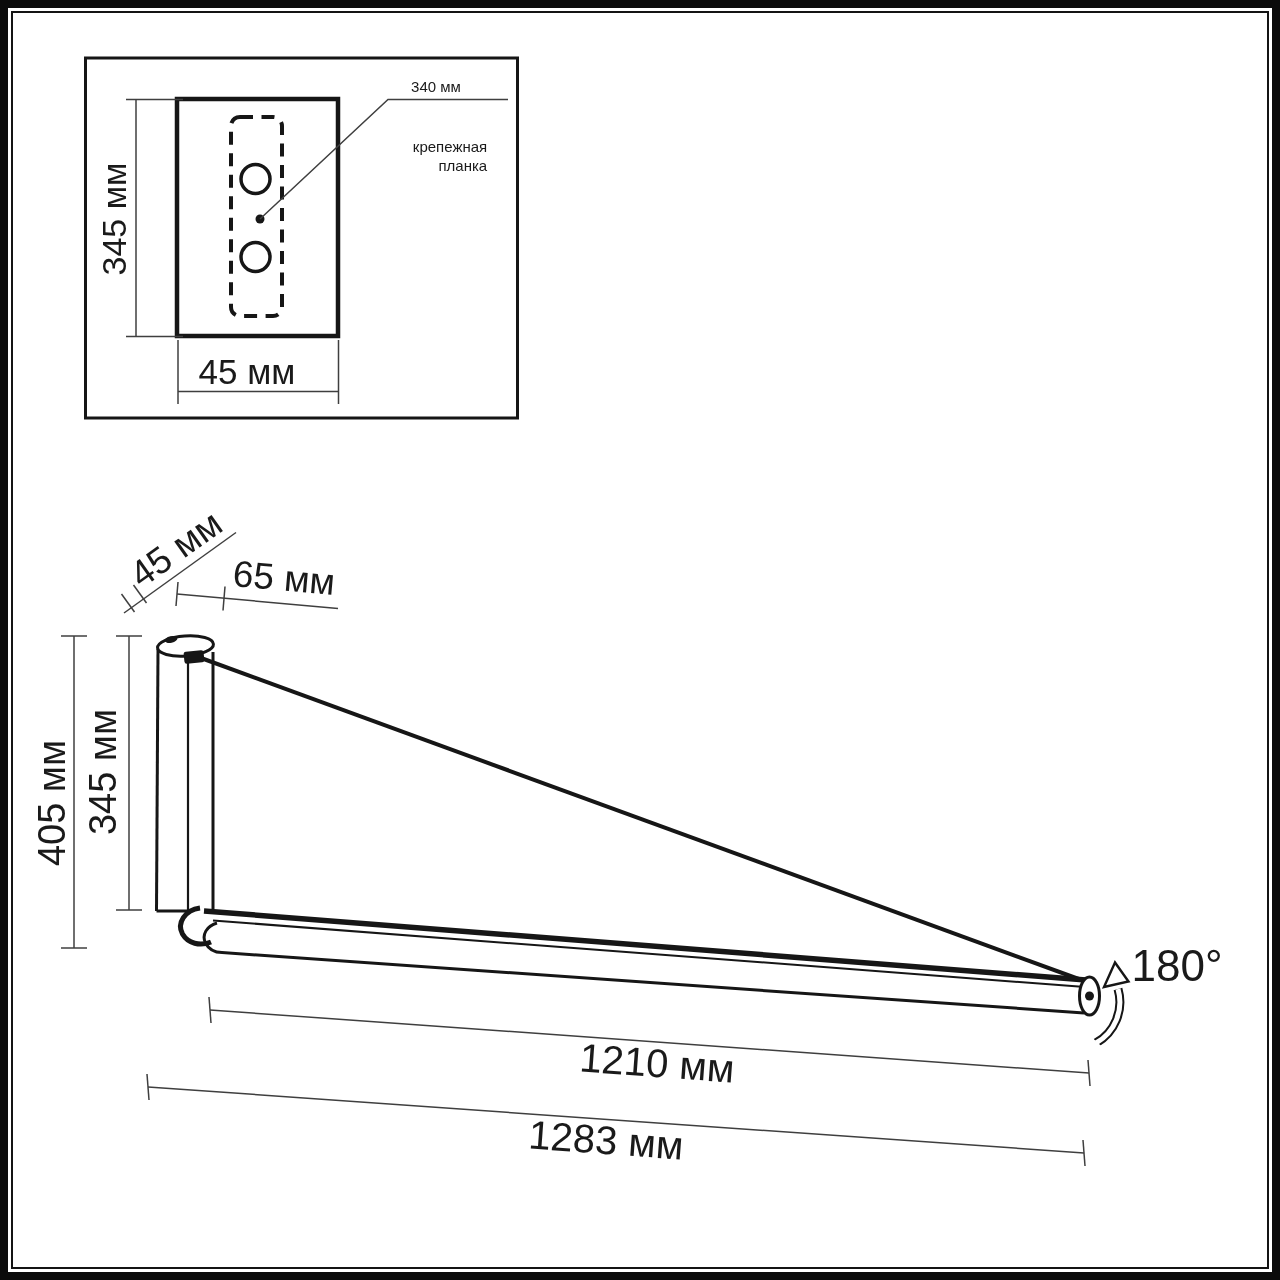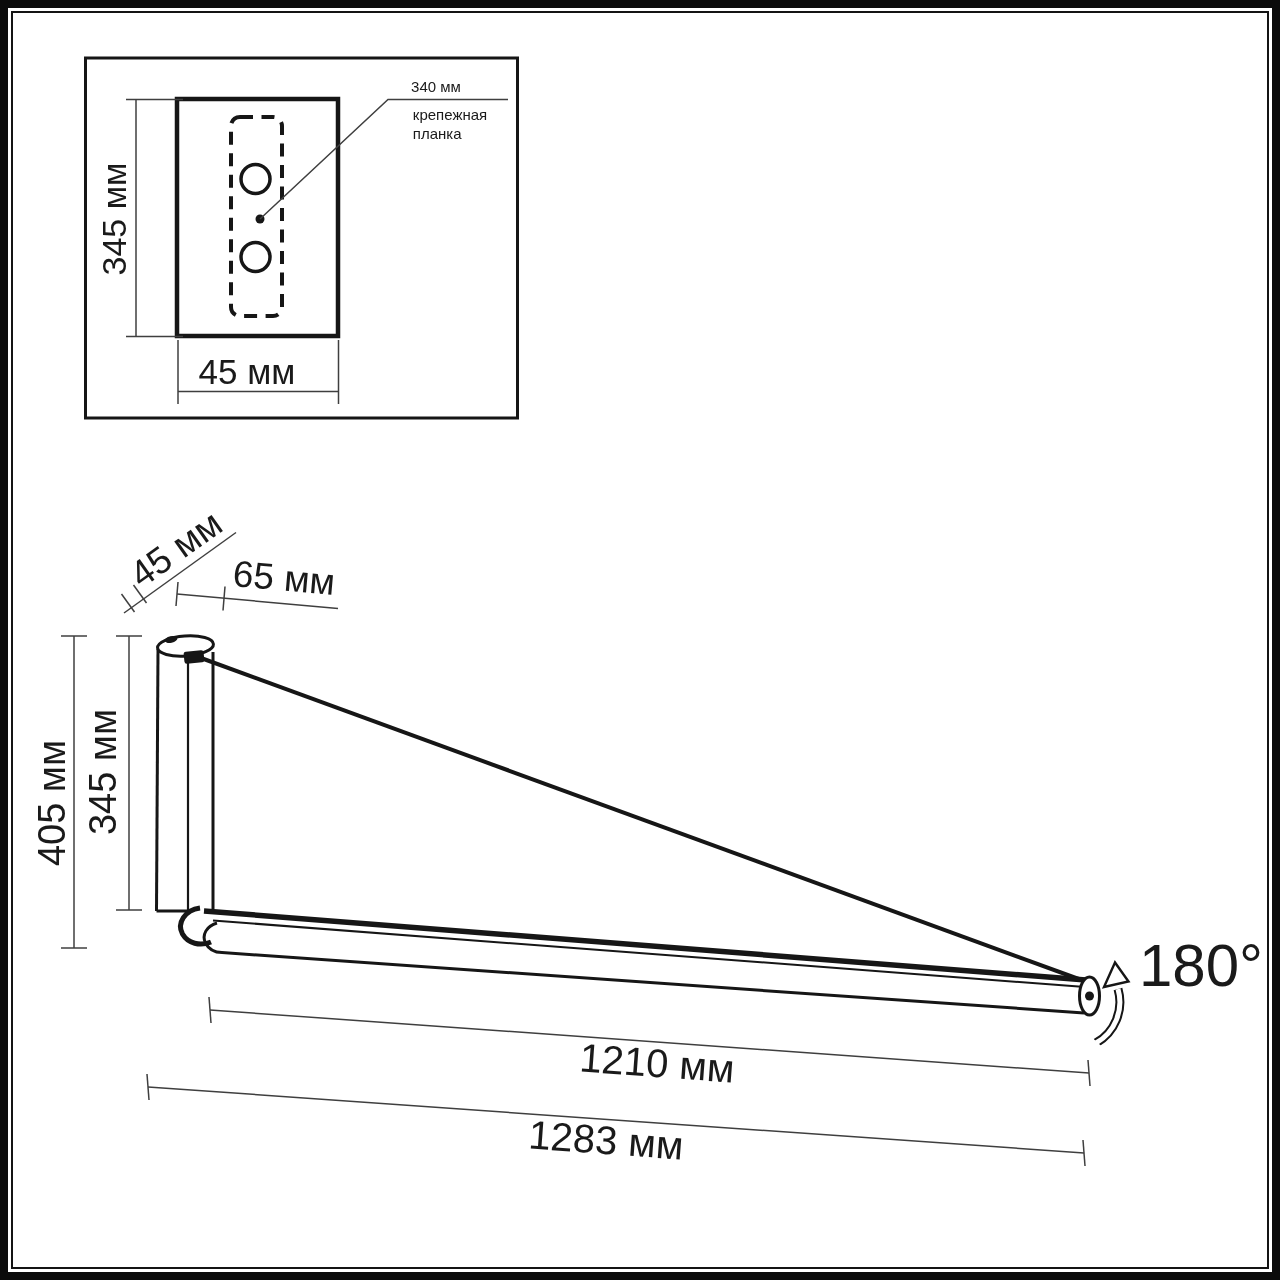--- a/index.html
+++ b/index.html
@@ -42,22 +42,22 @@
   .rot-90  { transform: translate(-50%, -50%) rotate(-90deg); }
   .rot-m35 { transform: translate(-50%, -50%) rotate(-35.5deg); }
   .rot-p5  { transform: translate(-50%, -50%) rotate(5deg); }
   .rot-p42 { transform: translate(-50%, -50%) rotate(4.2deg); }
   .fs19 { font-size: 15px; }
   .fs34 { font-size: 34px; }
   .fs35 { font-size: 35px; }
   .fs37 { font-size: 37px; }
   .fs38 { font-size: 38px; }
   .fs40 { font-size: 40px; }
-  .fs44 { font-size: 60px; margin-left: 24px; }
-  .caption-block { text-align: left; line-height: 19px; }
+  .fs44 { font-size: 44px; }
+  .caption-block { text-align: right; line-height: 19px; margin-top: 32px; }
 </style>
 </head>
 <body>
 
 <div class="page">
   <div class="frame-inner"></div>
 
   <svg class="drawing" viewBox="0 0 1280 1280">
 
     <g fill="none" stroke="#161616">

